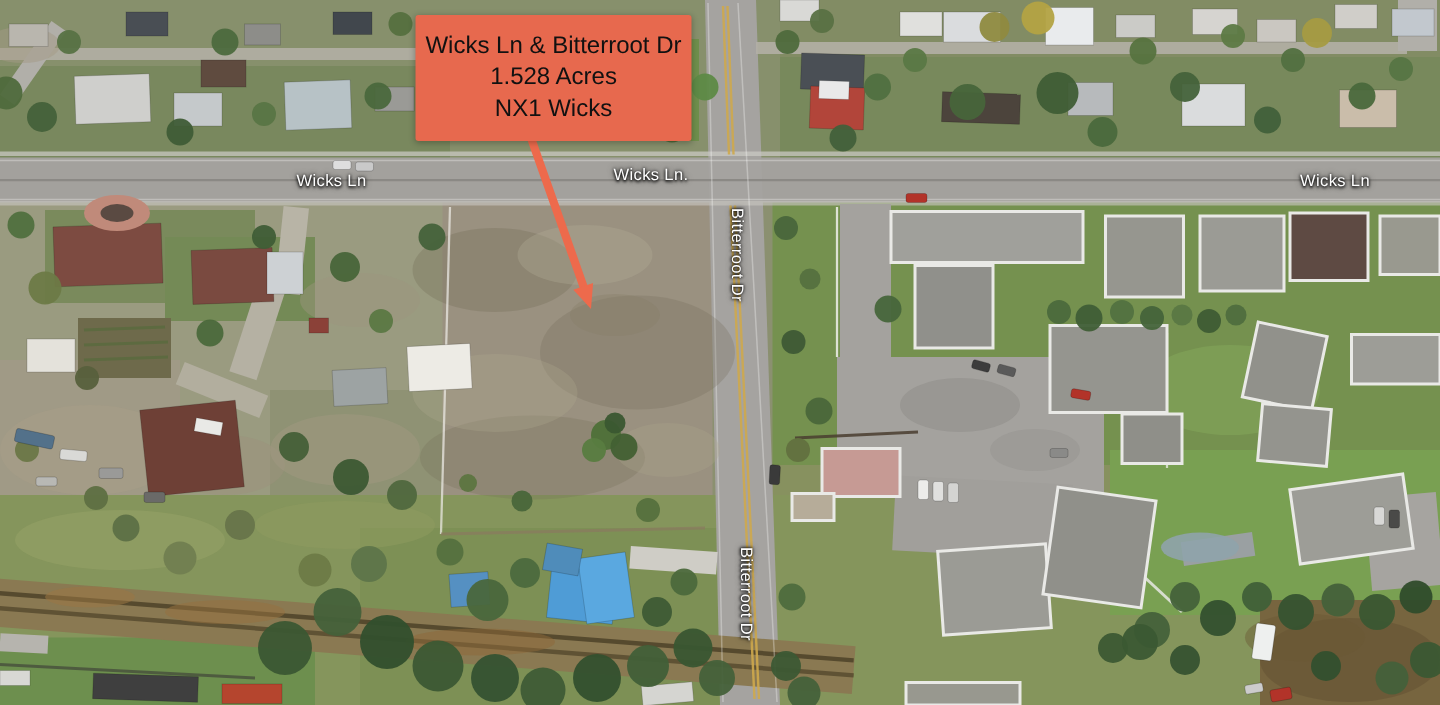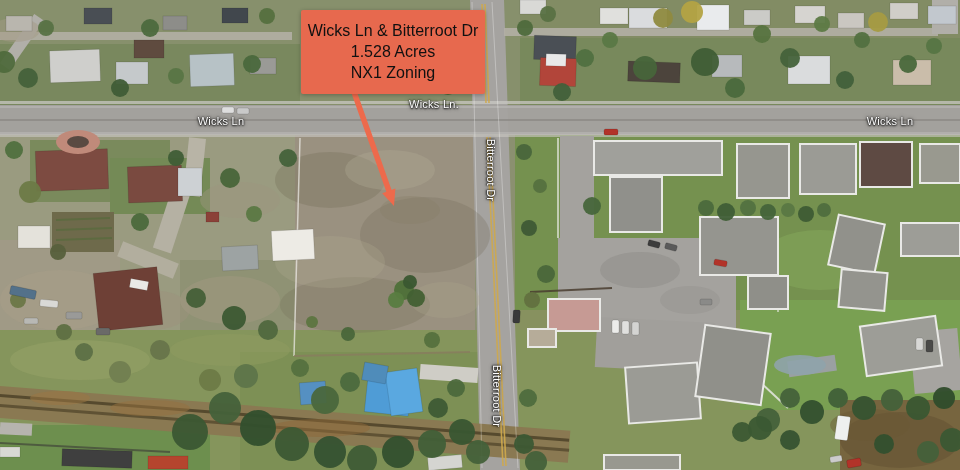--- a/index.html
+++ b/index.html
@@ -306,29 +306,29 @@
         <rect x="836" y="416" width="13" height="24" fill="#eef0ef" rx="1.5" stroke="rgba(0,0,0,.25)" stroke-width="0.5" transform="rotate(8 842.5 428)"></rect>
         <rect x="10" y="288" width="26" height="9" fill="#53718a" rx="1.5" stroke="rgba(0,0,0,.25)" stroke-width="0.5" transform="rotate(12 23 292.5)"></rect>
         <rect x="40" y="300" width="18" height="7" fill="#d9d9d6" rx="1.5" stroke="rgba(0,0,0,.25)" stroke-width="0.5" transform="rotate(5 49 303.5)"></rect>
         <rect x="66" y="312" width="16" height="7" fill="#9a9a98" rx="1.5" stroke="rgba(0,0,0,.25)" stroke-width="0.5" transform="rotate(0 74 315.5)"></rect>
         <rect x="96" y="328" width="14" height="7" fill="#6a6a68" rx="1.5" stroke="rgba(0,0,0,.25)" stroke-width="0.5" transform="rotate(0 103 331.5)"></rect>
         <rect x="24" y="318" width="14" height="6" fill="#b8b8b4" rx="1.5" stroke="rgba(0,0,0,.25)" stroke-width="0.5" transform="rotate(0 31 321)"></rect>
       </g>
   </svg>
 
   <span class="street-label" style="left:221px;top:121px">Wicks Ln</span>
-  <span class="street-label" style="left:434px;top:104px">Wicks Ln.</span>
+  <span class="street-label" style="left:434px;top:117px">Wicks Ln.</span>
   <span class="street-label" style="left:890px;top:121px">Wicks Ln</span>
   <span class="street-label vertical" style="left:491px;top:170px">Bitterroot Dr</span>
   <span class="street-label vertical" style="left:497px;top:396px">Bitterroot Dr</span>
 
   <svg class="arrow-overlay" width="960" height="470" viewBox="0 0 960 470">
     <line id="arrow-line" x1="354" y1="92" x2="389" y2="191" stroke="#ed6a4c" stroke-width="5.5" stroke-linecap="round"></line>
     <polygon id="arrow-head" points="394,206 382.2,193.2 395.4,188.6" fill="#ed6a4c"></polygon>
   </svg>
 
-  <div class="callout" style="background: rgb(231, 105, 78); color: rgb(17, 17, 17); margin-left: 24px;">
+  <div class="callout" style="background: rgb(231, 105, 78); color: rgb(17, 17, 17);">
     <div>Wicks Ln &amp; Bitterroot Dr</div>
     <div>1.528 Acres</div>
-    <div>NX1 Zoning</div>
+    <div>NX1 Wicks</div>
   </div>
 
 </div>
 
 </body></html>

